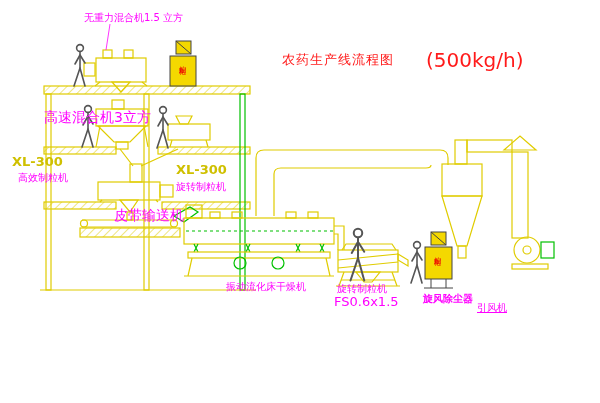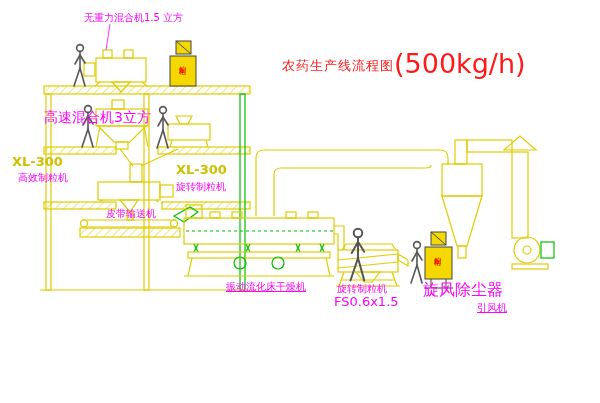--- a/index.html
+++ b/index.html
@@ -6,21 +6,21 @@
   .canvas{
     position:relative;width:600px;height:403px;background:#ffffff;overflow:hidden;
     font-family:"DejaVu Sans",sans-serif;
   }
   .canvas svg{position:absolute;left:0;top:0;}
   .lbl{position:absolute;white-space:nowrap;line-height:1.1;}
   .magenta{color:#ff00ff;}
   .yellowtxt{color:#cfc000;font-weight:bold;}
   .title-wrap{position:absolute;left:282px;top:48px;color:#ff1a1a;white-space:nowrap;}
   .title-main{font-size:13px;letter-spacing:1px;vertical-align:baseline;}
-  .title-cap{font-size:27px;vertical-align:-3px;}
+  .title-cap{font-size:20px;vertical-align:-3px;margin-left:32px;}
   .cab-text{
     position:absolute;color:#ee0000;font-size:7px;line-height:1;
     writing-mode:vertical-rl;text-orientation:upright;letter-spacing:1px;
   }
 </style>
 </head>
 <body>
 
 <div class="canvas">
 
@@ -192,27 +192,27 @@
   <div class="lbl magenta" style="left:84px;top:12px;font-size:10px;">无重力混合机1.5 立方</div>
 
   <div class="lbl magenta" style="left:44px;top:110px;font-size:14px;">高速混合机3立方</div>
 
   <div class="lbl yellowtxt" style="left:12px;top:155px;font-size:13px;">XL-300</div>
   <div class="lbl magenta" style="left:18px;top:172px;font-size:10px;">高效制粒机</div>
 
   <div class="lbl yellowtxt" style="left:176px;top:163px;font-size:13px;">XL-300</div>
   <div class="lbl magenta" style="left:176px;top:181px;font-size:10px;">旋转制粒机</div>
 
-  <div class="lbl magenta" style="left:106px;top:208px;font-size:10px;">皮带输送机</div>
-
-  <div class="lbl magenta" style="left:226px;top:281px;font-size:10px;text-decoration:underline;">振动流化床干燥机</div>
+  <div class="lbl magenta" style="left:114px;top:208px;font-size:14px;">皮带输送机</div>
+
+  <div class="lbl magenta" style="left:226px;top:281px;font-size:10px;">振动流化床干燥机</div>
 
   <div class="lbl magenta" style="left:337px;top:283px;font-size:10px;">旋转制粒机</div>
   <div class="lbl magenta" style="left:334px;top:295px;font-size:13px;">FS0.6x1.5</div>
 
-  <div class="lbl magenta" style="left:423px;top:281px;font-size:16px;">旋风除尘器</div>
+  <div class="lbl magenta" style="left:423px;top:293px;font-size:10px;font-weight:bold;">旋风除尘器</div>
 
   <div class="lbl magenta" style="left:477px;top:302px;font-size:10px;text-decoration:underline;">引风机</div>
 
   <div class="cab-text" style="left:178px;top:60px;">控制柜</div>
   <div class="cab-text" style="left:433px;top:251px;">控制柜</div>
 
 </div>
 
 </body></html>

